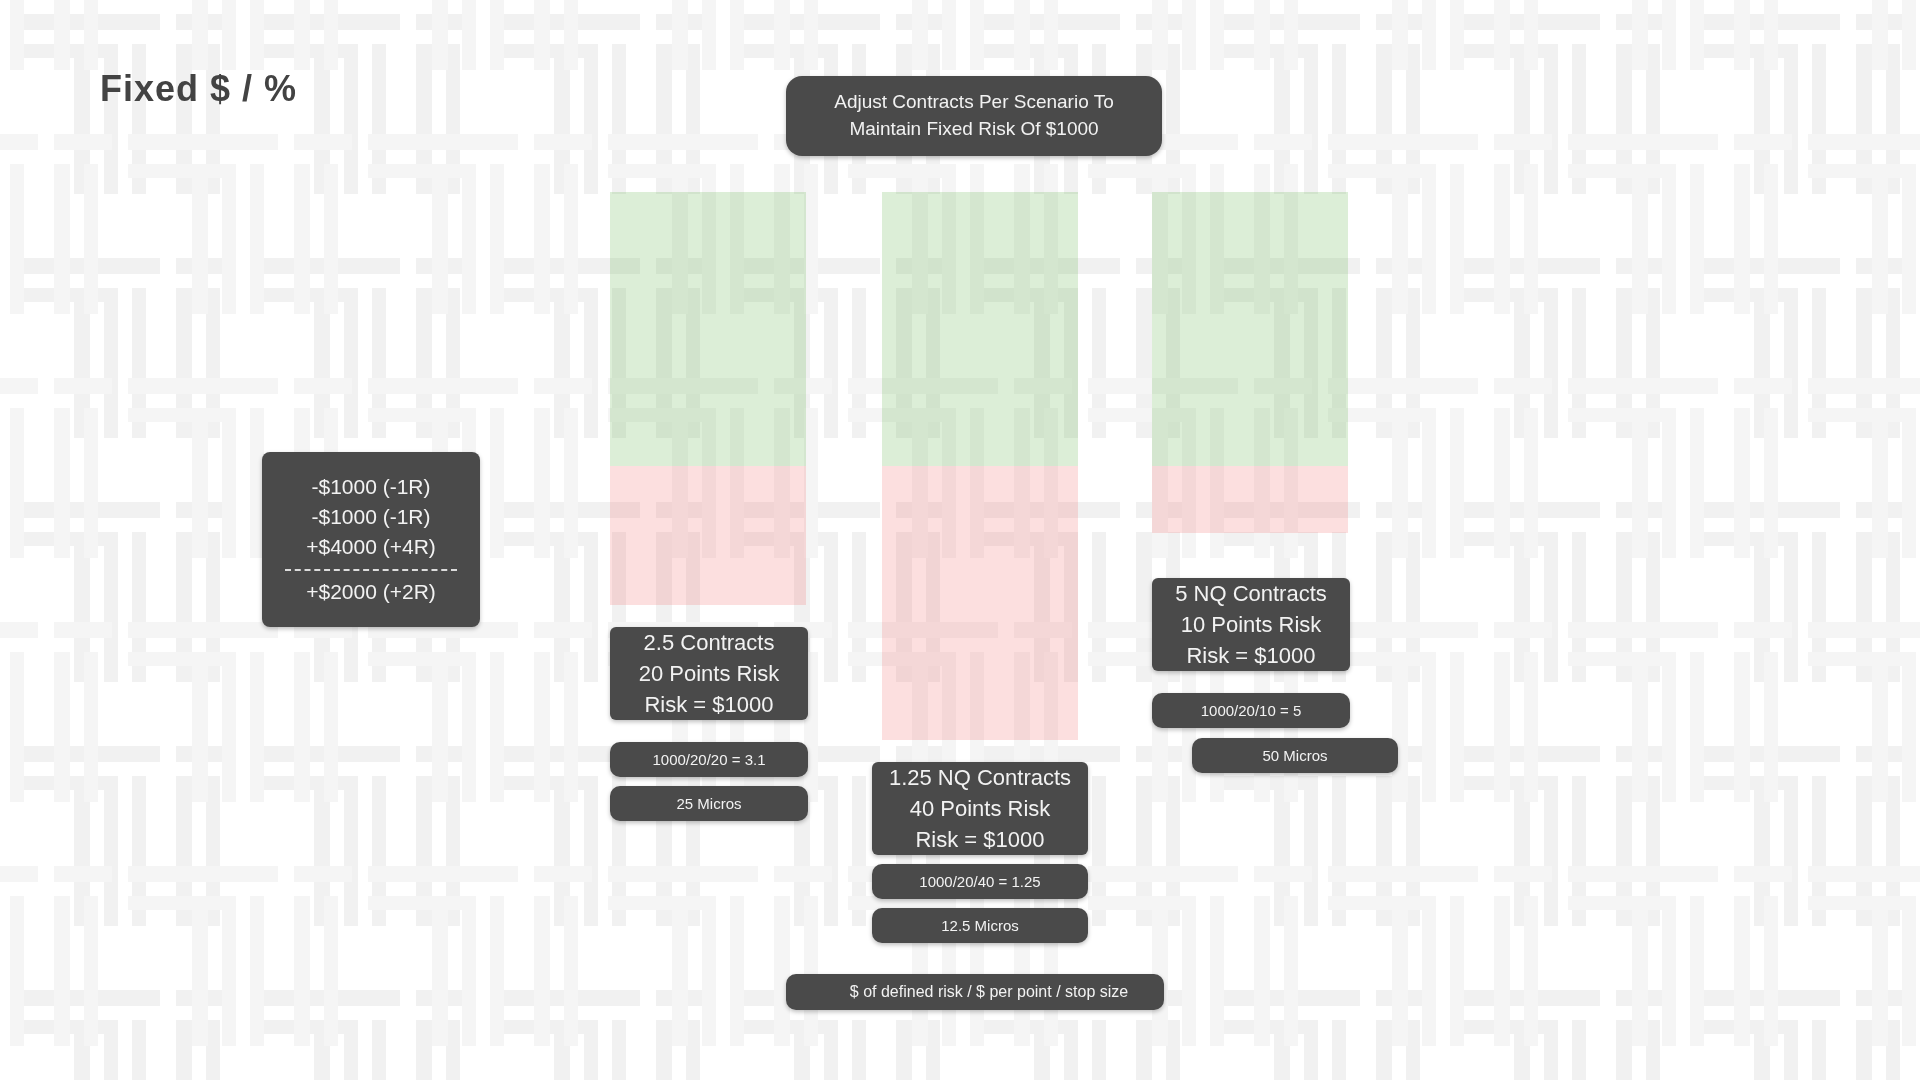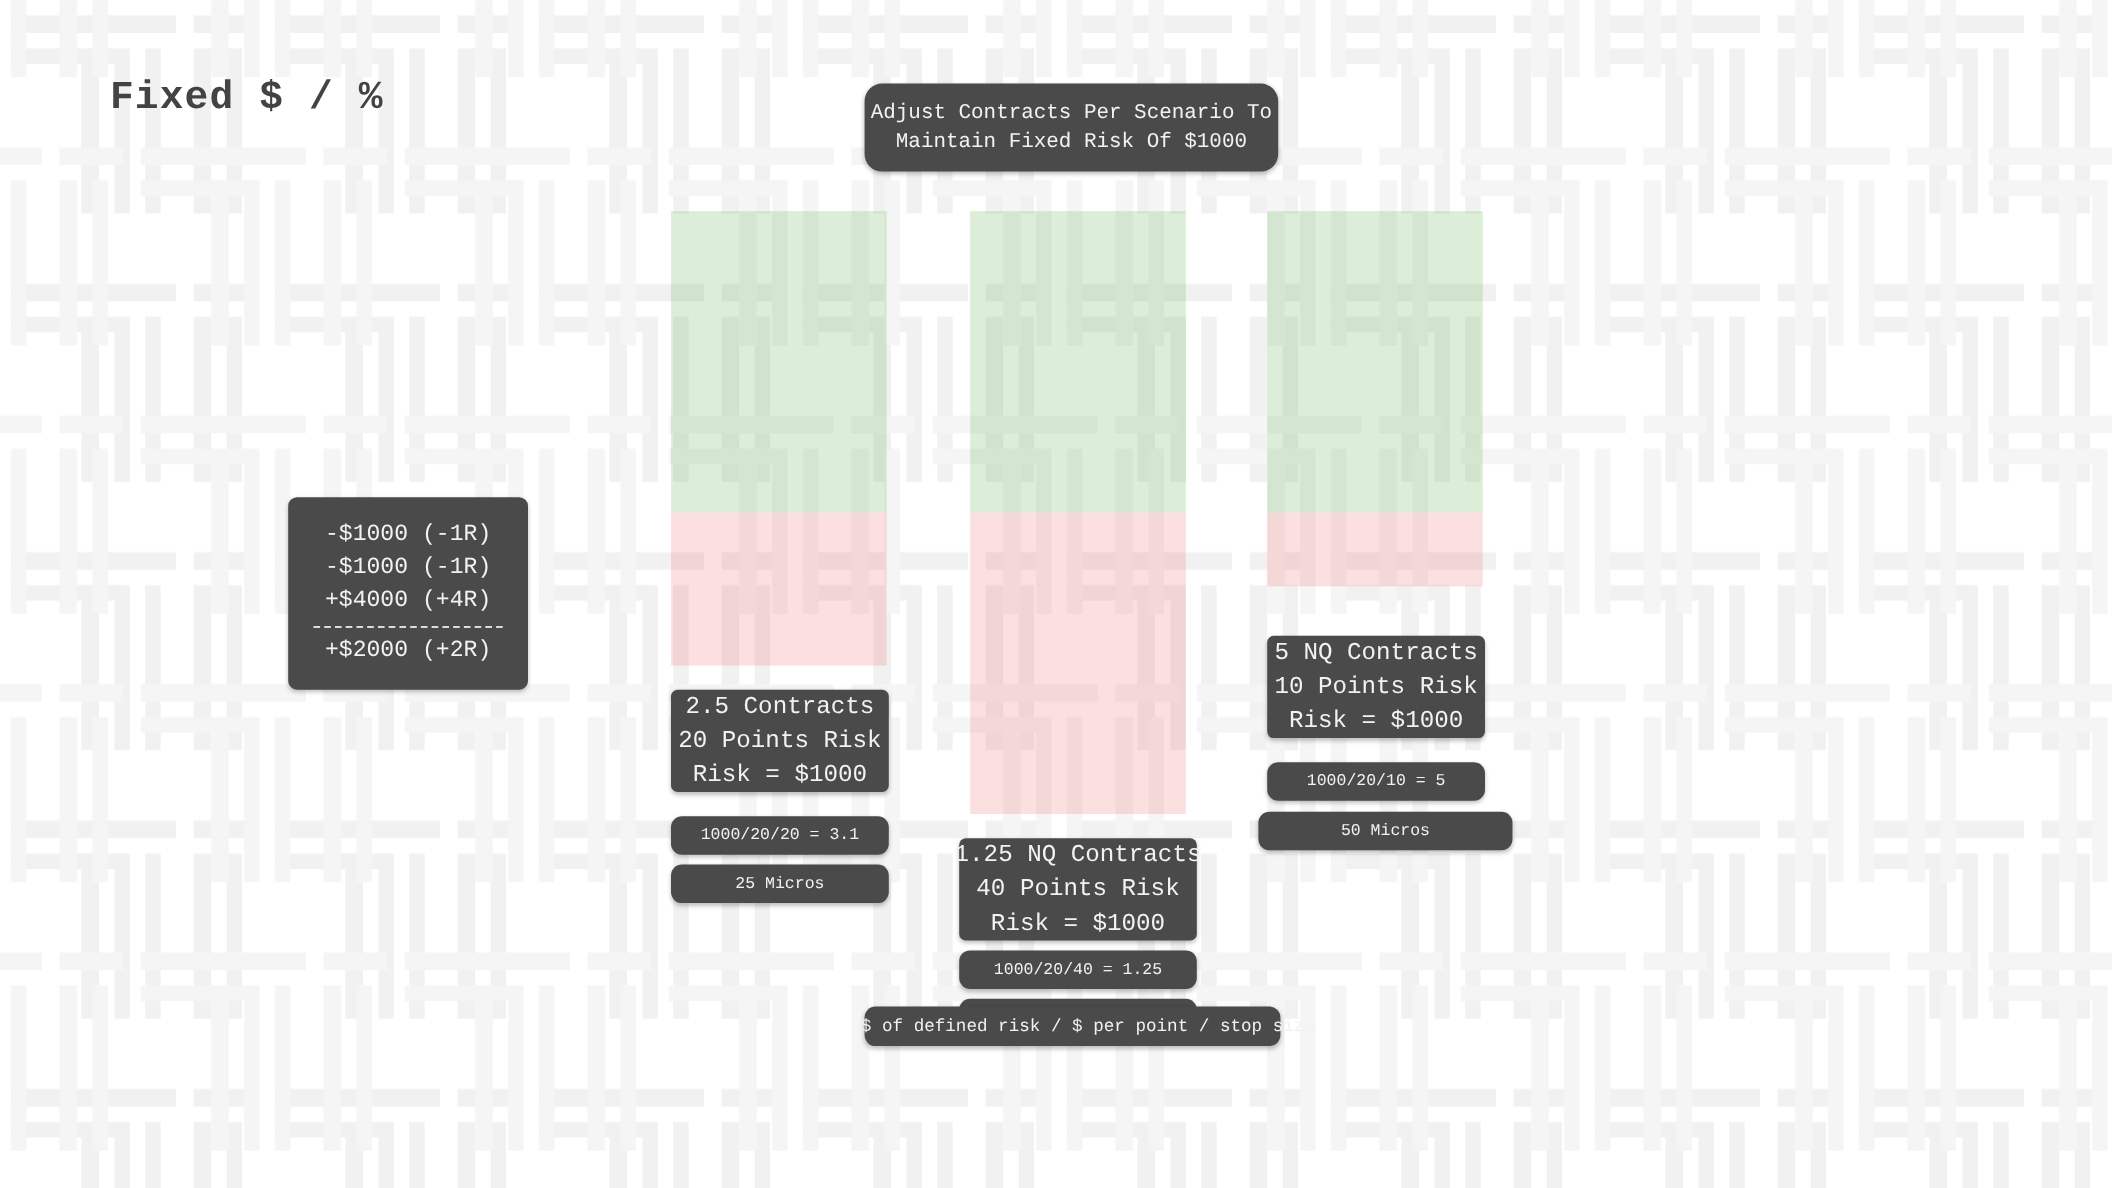--- a/index.html
+++ b/index.html
@@ -16,21 +16,20 @@
   }
 
   
   #slide {
     position: absolute;
     left: 0; top: 0;
     width: 1920px;
     height: 1080px;
     background: #86efac;
     overflow: hidden;
-    font-family: Liberation Mono, monospace;
   }
 
   
   .watermark {
     position: absolute;
     left: 0; top: 0;
     width: 1920px;
     height: 1080px;
     opacity: 1;
     pointer-events: none;
@@ -215,22 +214,22 @@
   </div>
 
   <div class="callout big" style="left:1152px; top:578px; width:198px; height:93px;">
     <div class="line">5 NQ Contracts</div>
     <div class="line">10 Points Risk</div>
     <div class="line">Risk = $1000</div>
   </div>
   <div class="callout pill" style="left:1152px; top:693px; width:198px; height:35px;">
     <div class="line">1000/20/10 = 5</div>
   </div>
-  <div class="callout pill" style="left:1144px; top:738px; width:231px; height:35px;">
+  <div class="callout pill" style="left:1192px; top:738px; width:206px; height:35px;">
     <div class="line">50 Micros</div>
   </div>
 
-  <div class="callout wide" style="left:786px; top:915px; width:378px; height:36px;padding-left:48px;">
+  <div class="callout wide" style="left:786px; top:974px; width:378px; height:36px;padding-left:48px;">
     <div class="line">$ of defined risk / $ per point / stop size</div>
   </div>
 
 
 </div>
 
 </body></html>

